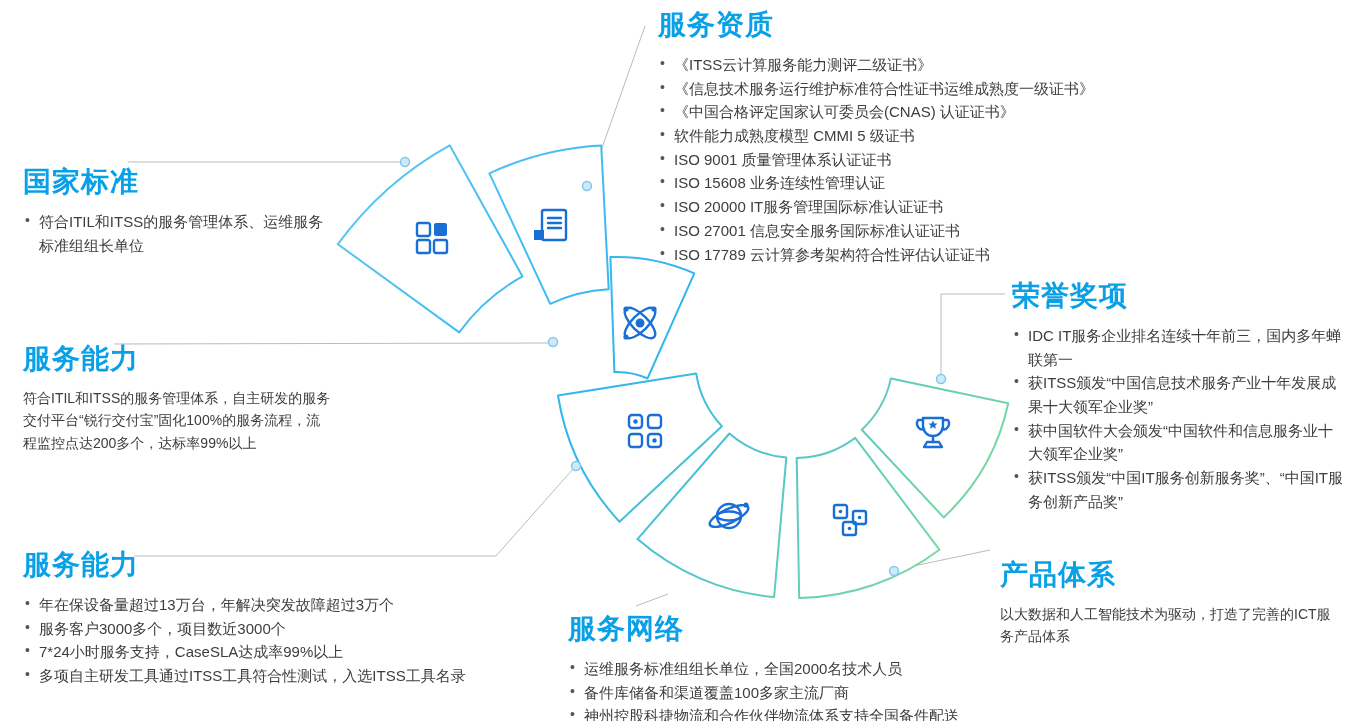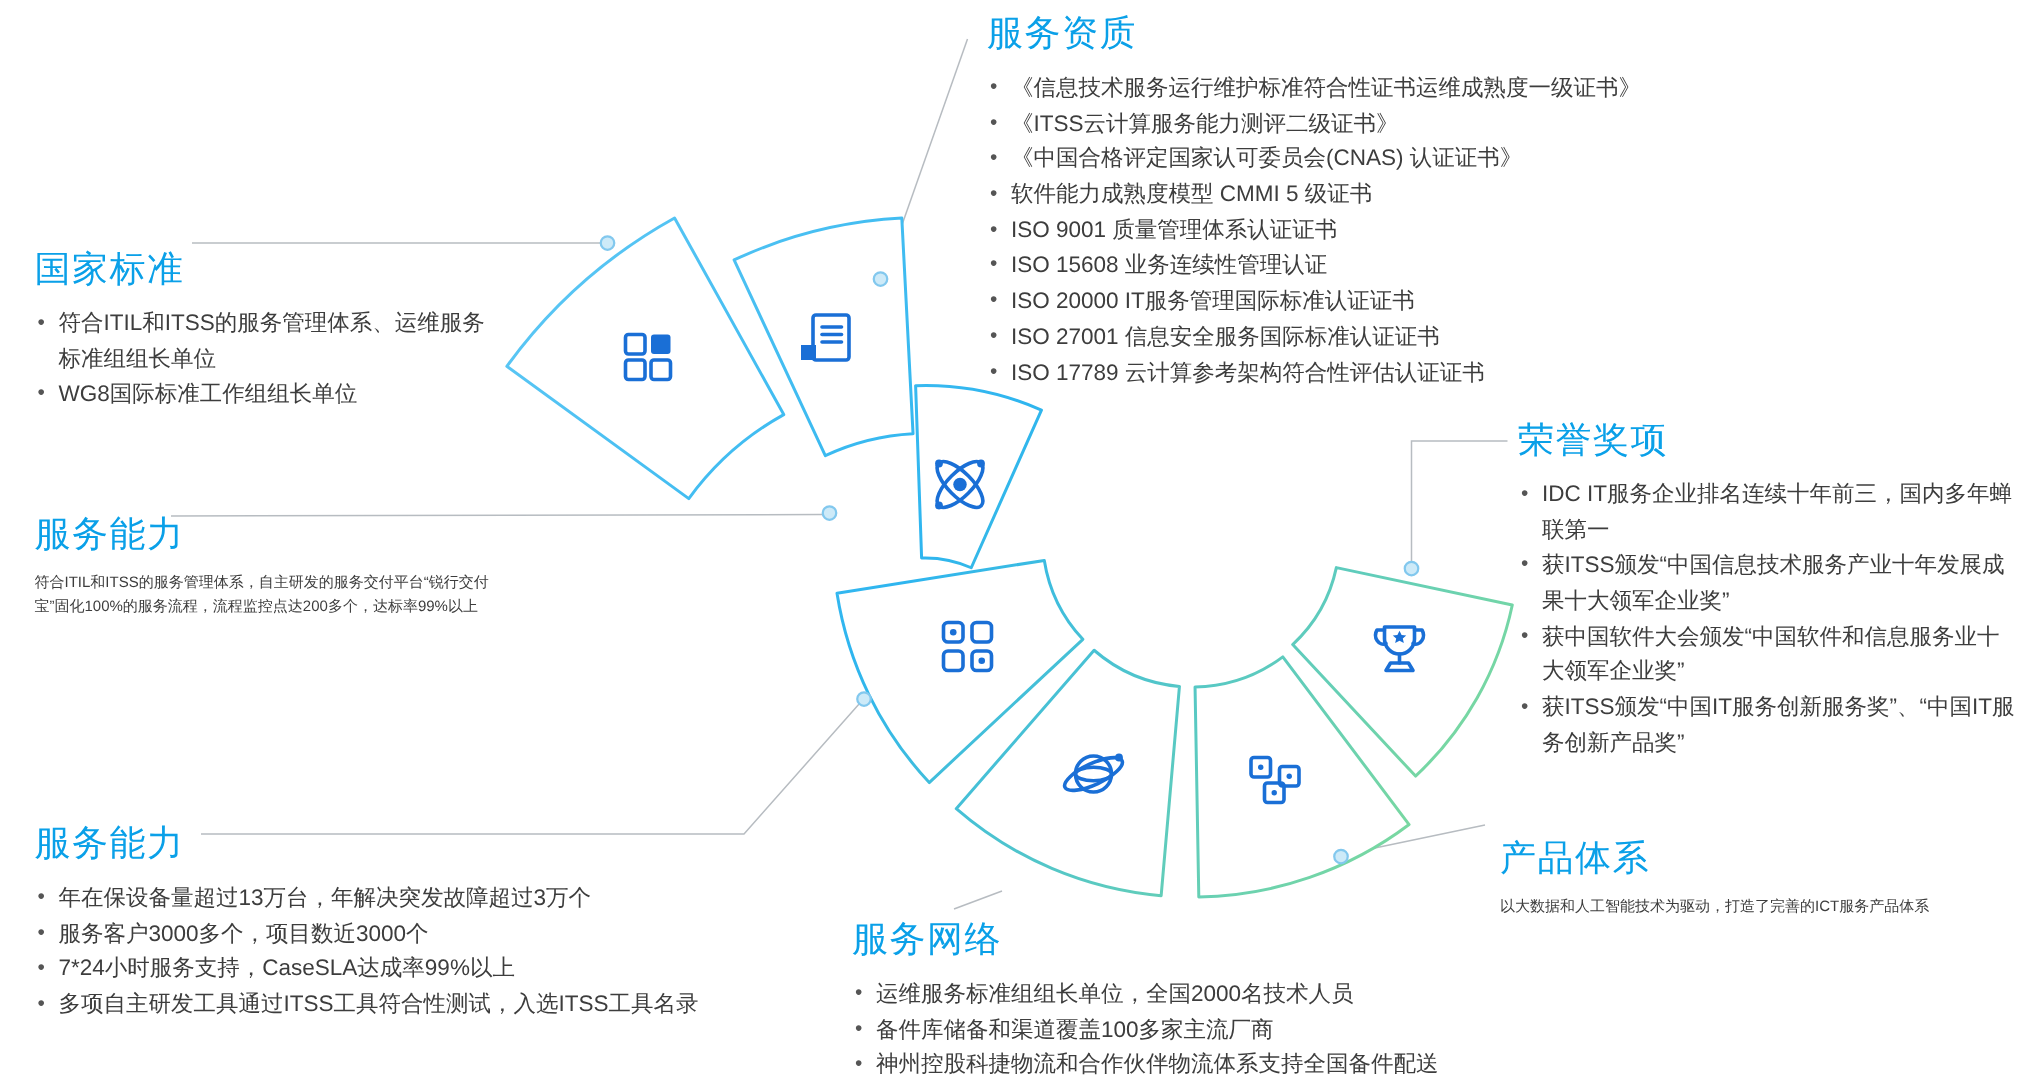--- a/index.html
+++ b/index.html
@@ -1,25 +1,25 @@
 <!DOCTYPE html>
 <html style="--heading: #0aa0e8; --body: #3d3d3d; --bullet: #555555; --icon: #1a6fd6; --connector: #b7bcc1; --dot-fill: #cdeaf8; --dot-stroke: #82c8ee;"><head>
 <meta charset="utf-8">
 <style>
   *{margin:0;padding:0;box-sizing:border-box}
   html,body{width:1352px;height:721px;background:#fff;overflow:hidden}
   body{position:relative;font-family:"Liberation Sans","DejaVu Sans",sans-serif}
   .canvas{position:absolute;inset:0}
   #diagram{position:absolute;left:0;top:0}
   .block{position:absolute}
-  .block h2{font-size:24px;font-weight:normal;color:var(--heading);margin-bottom:9px;letter-spacing:1px}
+  .block h2{font-size:28px;font-weight:bold;color:var(--heading);margin-bottom:9px;letter-spacing:1px}
   .block ul{list-style:none}
   .block li{font-size:15px;color:var(--body);line-height:1.58;padding-left:16px;position:relative}
   .block li::before{content:"\2022";position:absolute;left:2px;top:-1px;color:var(--bullet);font-size:14px}
-  .block p{font-size:10px;color:var(--body);line-height:1.6}
+  .block p{font-size:14px;color:var(--body);line-height:1.6}
   .wedge{fill:#fff;stroke:url(#ringGrad);stroke-width:2;stroke-linejoin:round}
   .connector line,.connector polyline{stroke:var(--connector);stroke-width:1;fill:none}
   .dots circle{fill:var(--dot-fill);stroke:var(--dot-stroke);stroke-width:1.5}
   .icon{stroke:var(--icon);fill:none;stroke-width:2.4;stroke-linecap:round;stroke-linejoin:round}
   .icon .fill{fill:var(--icon);stroke:none}
 </style>
 </head>
 <body>
 
 <div class="canvas">
@@ -124,29 +124,28 @@
       <line x1="0" y1="3" x2="0" y2="9"></line>
       <path d="M -6 9 h 12 l 3 5 h -18 z"></path>
       <polygon class="fill" points="0,-12.5 1.4,-9.6 4.5,-9.4 2.2,-7.3 2.9,-4.3 0,-5.9 -2.9,-4.3 -2.2,-7.3 -4.5,-9.4 -1.4,-9.6"></polygon>
     </g>
   </svg>
 
   <section class="block" style="left:23px;top:163px;width:312px">
     <h2>国家标准</h2>
     <ul>
         <li>符合ITIL和ITSS的服务管理体系、运维服务标准组组长单位</li>
-        <li>WG8国际标准工作组组长单位</li>
       </ul>
   </section>
 
   <section class="block" style="left:658px;top:6px;width:580px">
     <h2>服务资质</h2>
     <ul>
+        <li>《ITSS云计算服务能力测评二级证书》</li>
         <li>《信息技术服务运行维护标准符合性证书运维成熟度一级证书》</li>
-        <li>《ITSS云计算服务能力测评二级证书》</li>
         <li>《中国合格评定国家认可委员会(CNAS) 认证证书》</li>
         <li>软件能力成熟度模型 CMMI 5 级证书</li>
         <li>ISO 9001 质量管理体系认证证书</li>
         <li>ISO 15608 业务连续性管理认证</li>
         <li>ISO 20000 IT服务管理国际标准认证证书</li>
         <li>ISO 27001 信息安全服务国际标准认证证书</li>
         <li>ISO 17789 云计算参考架构符合性评估认证证书</li>
       </ul>
   </section>
 

